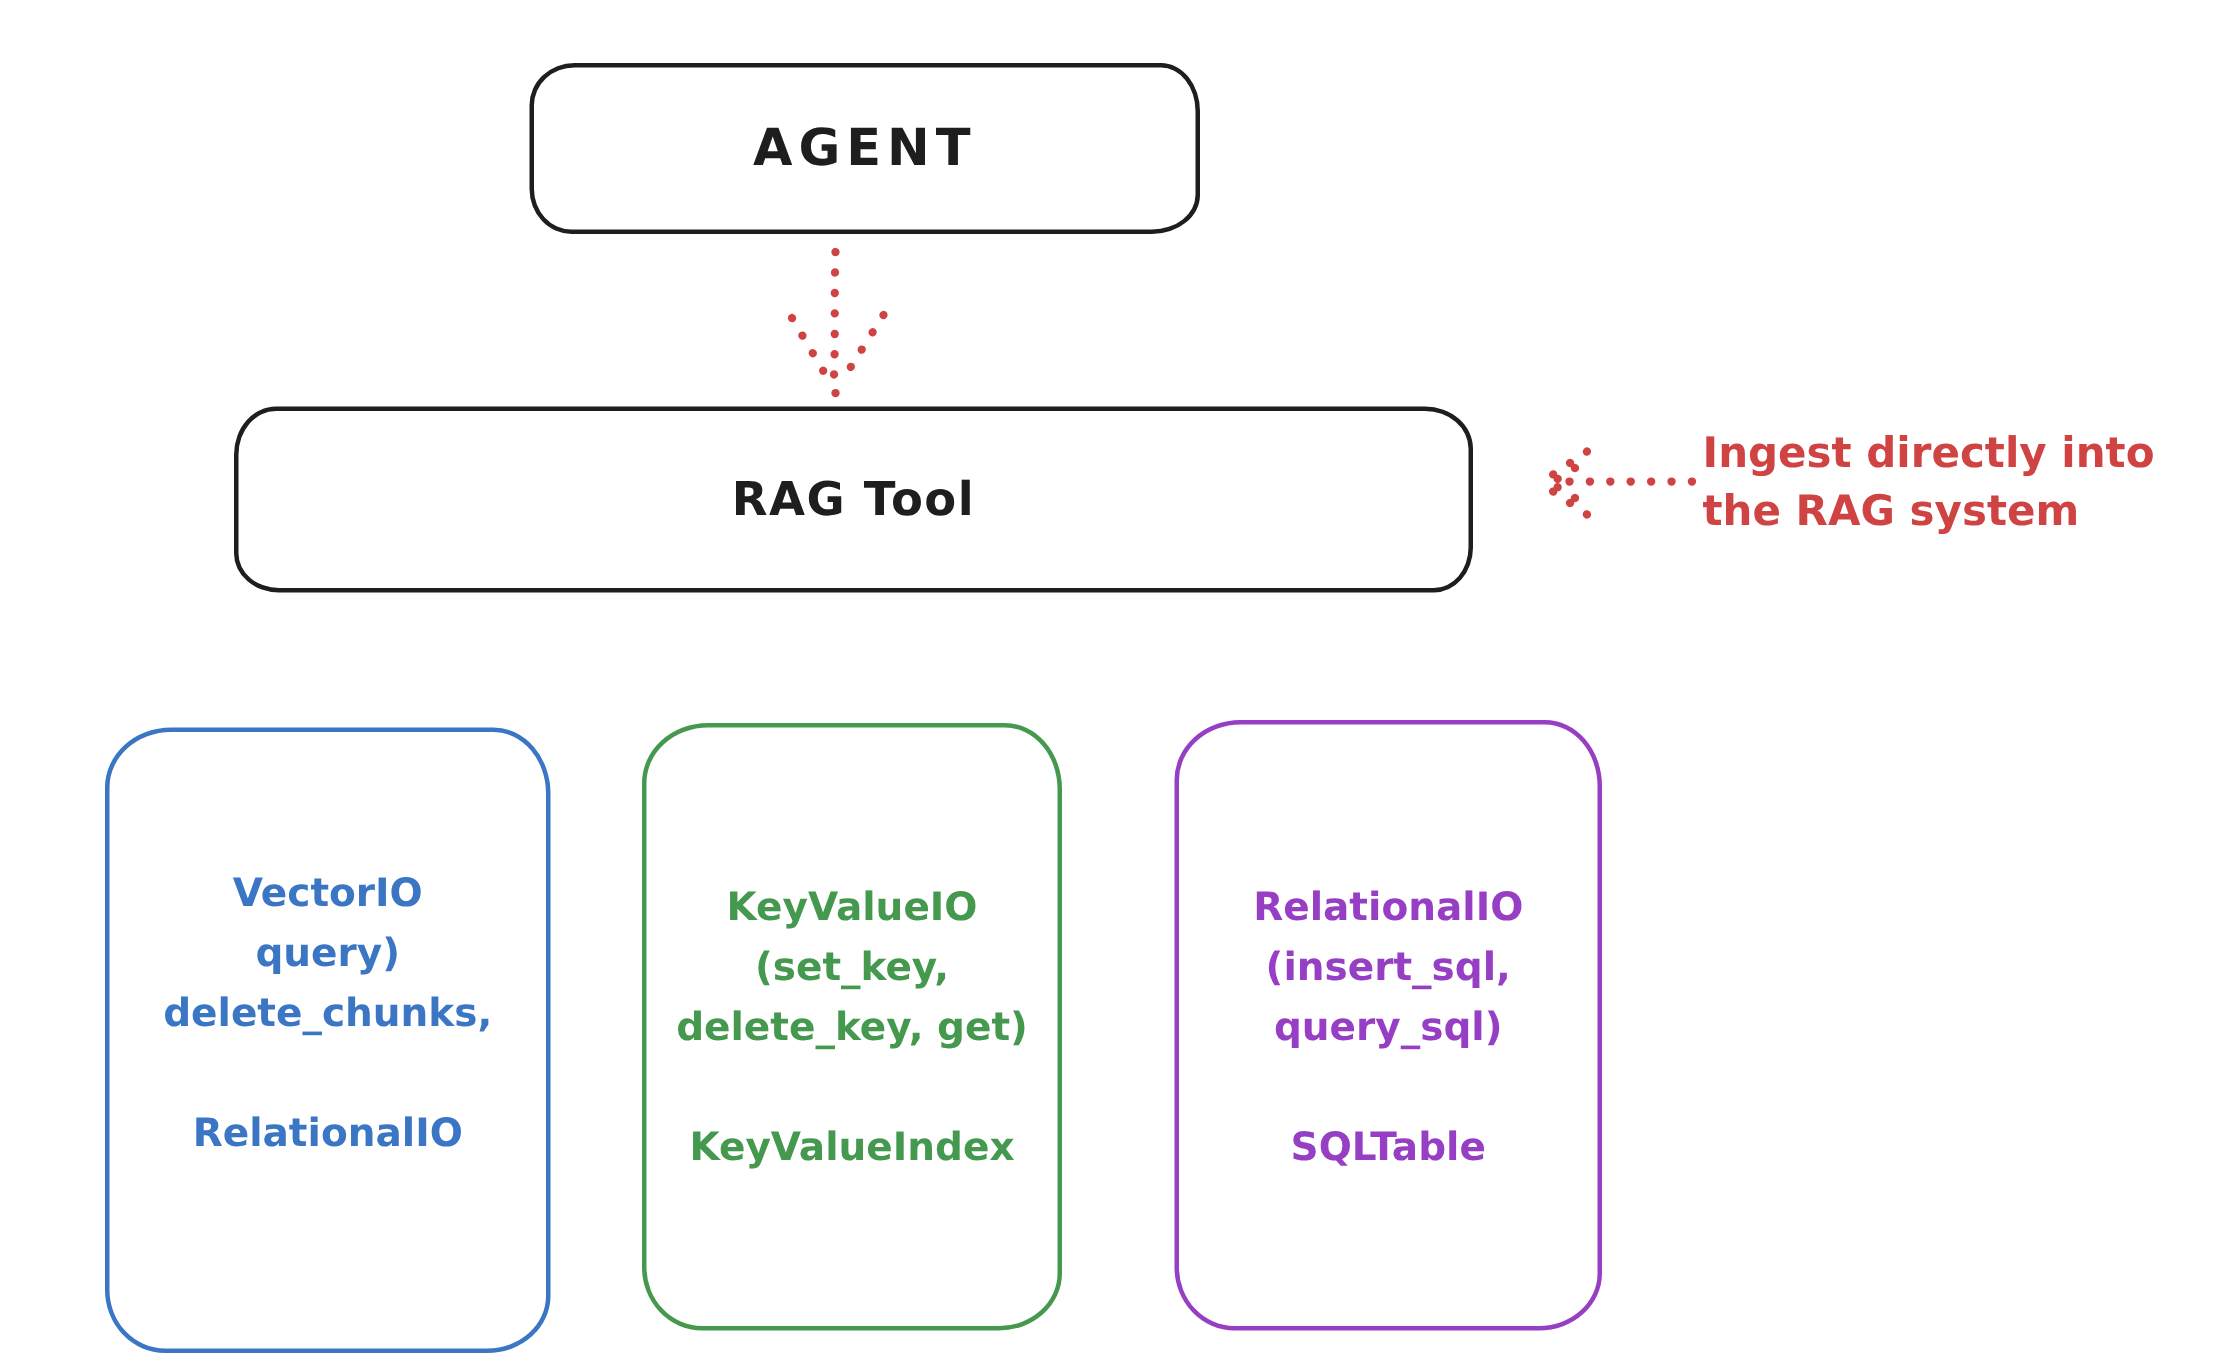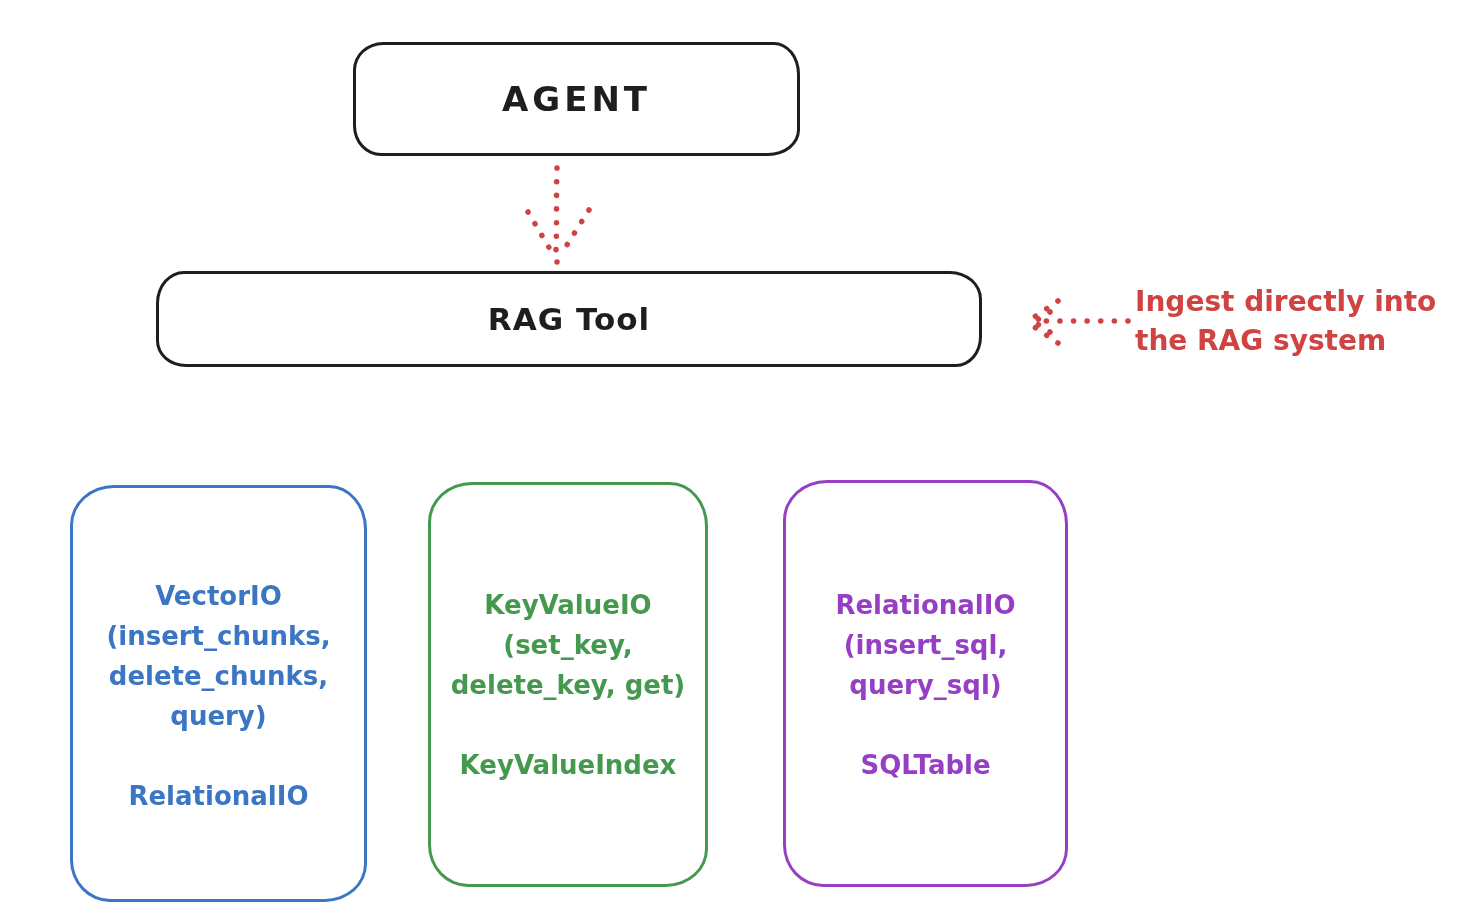--- a/index.html
+++ b/index.html
@@ -20,21 +20,21 @@
     align-items: center;
     justify-content: center;
     color: #1e1e1e;
   }
   #agent-box {
     left: 353px; top: 42px; width: 447px; height: 114px;
     border-radius: 30px 26px 32px 28px / 28px 32px 26px 30px;
     font-size: 34px; font-weight: bold; letter-spacing: 4px; text-align: center;
   }
   #rag-box {
-    left: 156px; top: 271px; width: 826px; height: 96px;
+    left: 156px; top: 271px; width: 826px; height: 124px;
     border-radius: 28px 32px 26px 30px / 32px 28px 30px 26px;
     font-size: 31px; font-weight: bold; letter-spacing: 1px;
   }
   .store-box {
     position: absolute;
     box-sizing: border-box;
     background: #ffffff;
     border: 3px solid;
     border-radius: 44px 38px 42px 40px / 40px 44px 38px 42px;
     text-align: center;
@@ -112,23 +112,22 @@
   </div>
 
   <div id="annotation-text">
     <div>Ingest directly into</div>
     <div>the RAG system</div>
   </div>
 
   <div class="store-box" id="store-vector">
     <div>
       <div>VectorIO</div>
-      <div>(insert_chunks,</div>
+      <div>query)</div>
       <div>delete_chunks,</div>
-      <div>query)</div>
     </div>
     <div class="index-label">RelationalIO</div>
   </div>
 
   <div class="store-box" id="store-relational">
     <div>
       <div>RelationalIO</div>
       <div>(insert_sql,</div>
       <div>query_sql)</div>
     </div>

